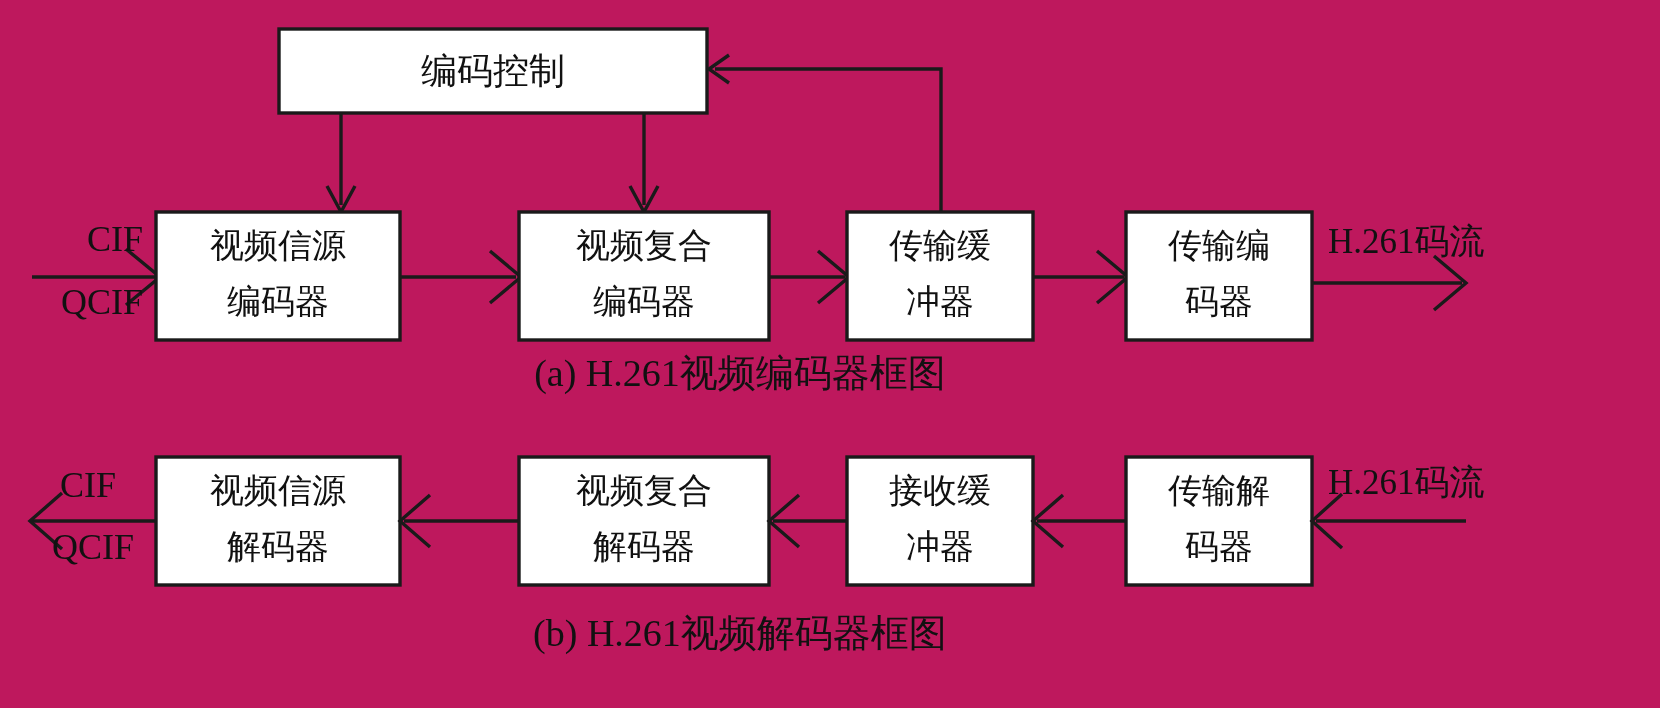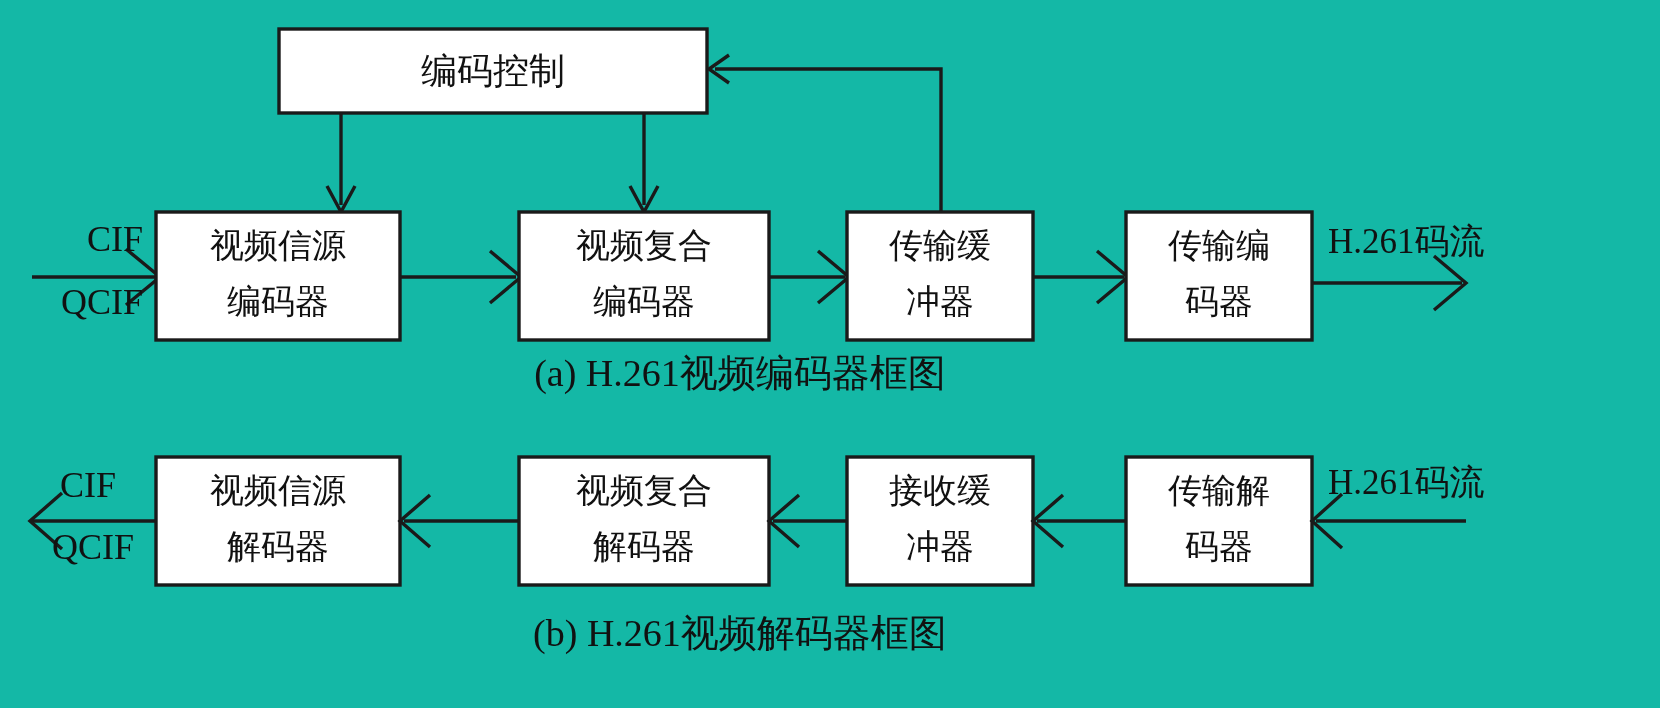--- a/index.html
+++ b/index.html
@@ -10,21 +10,21 @@
   body {
     width: 1660px;
     height: 708px;
     font-family: "Liberation Serif", "DejaVu Serif", serif;
     overflow: hidden;
   }
   #diagram-root {
     position: relative;
     width: 1660px;
     height: 708px;
-    background: #14b8a6;
+    background: #be185d;
   }
   svg.canvas {
     position: absolute;
     top: 0;
     left: 0;
     width: 1660px;
     height: 708px;
   }
   .box-rect {
     fill: #ffffff;

